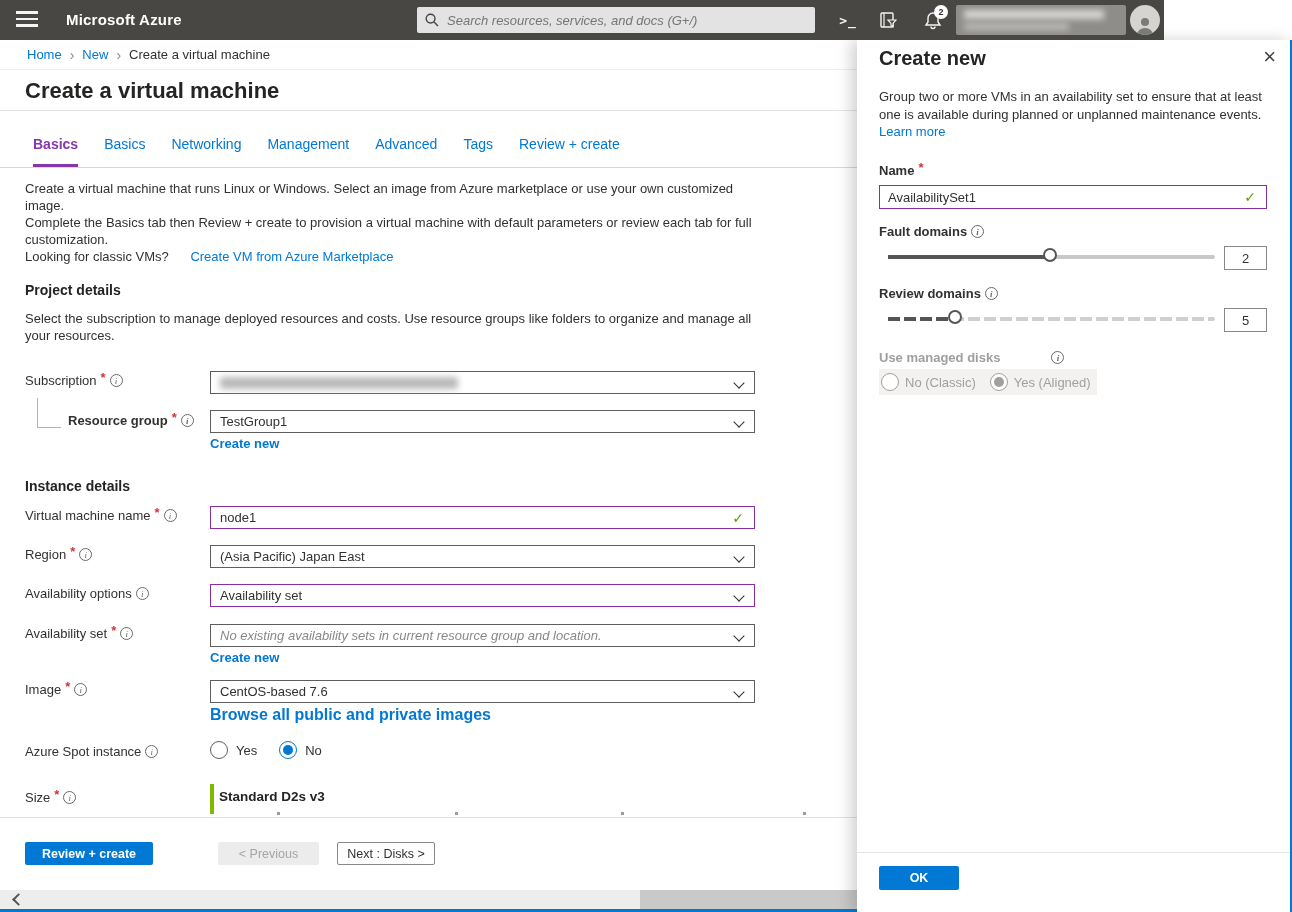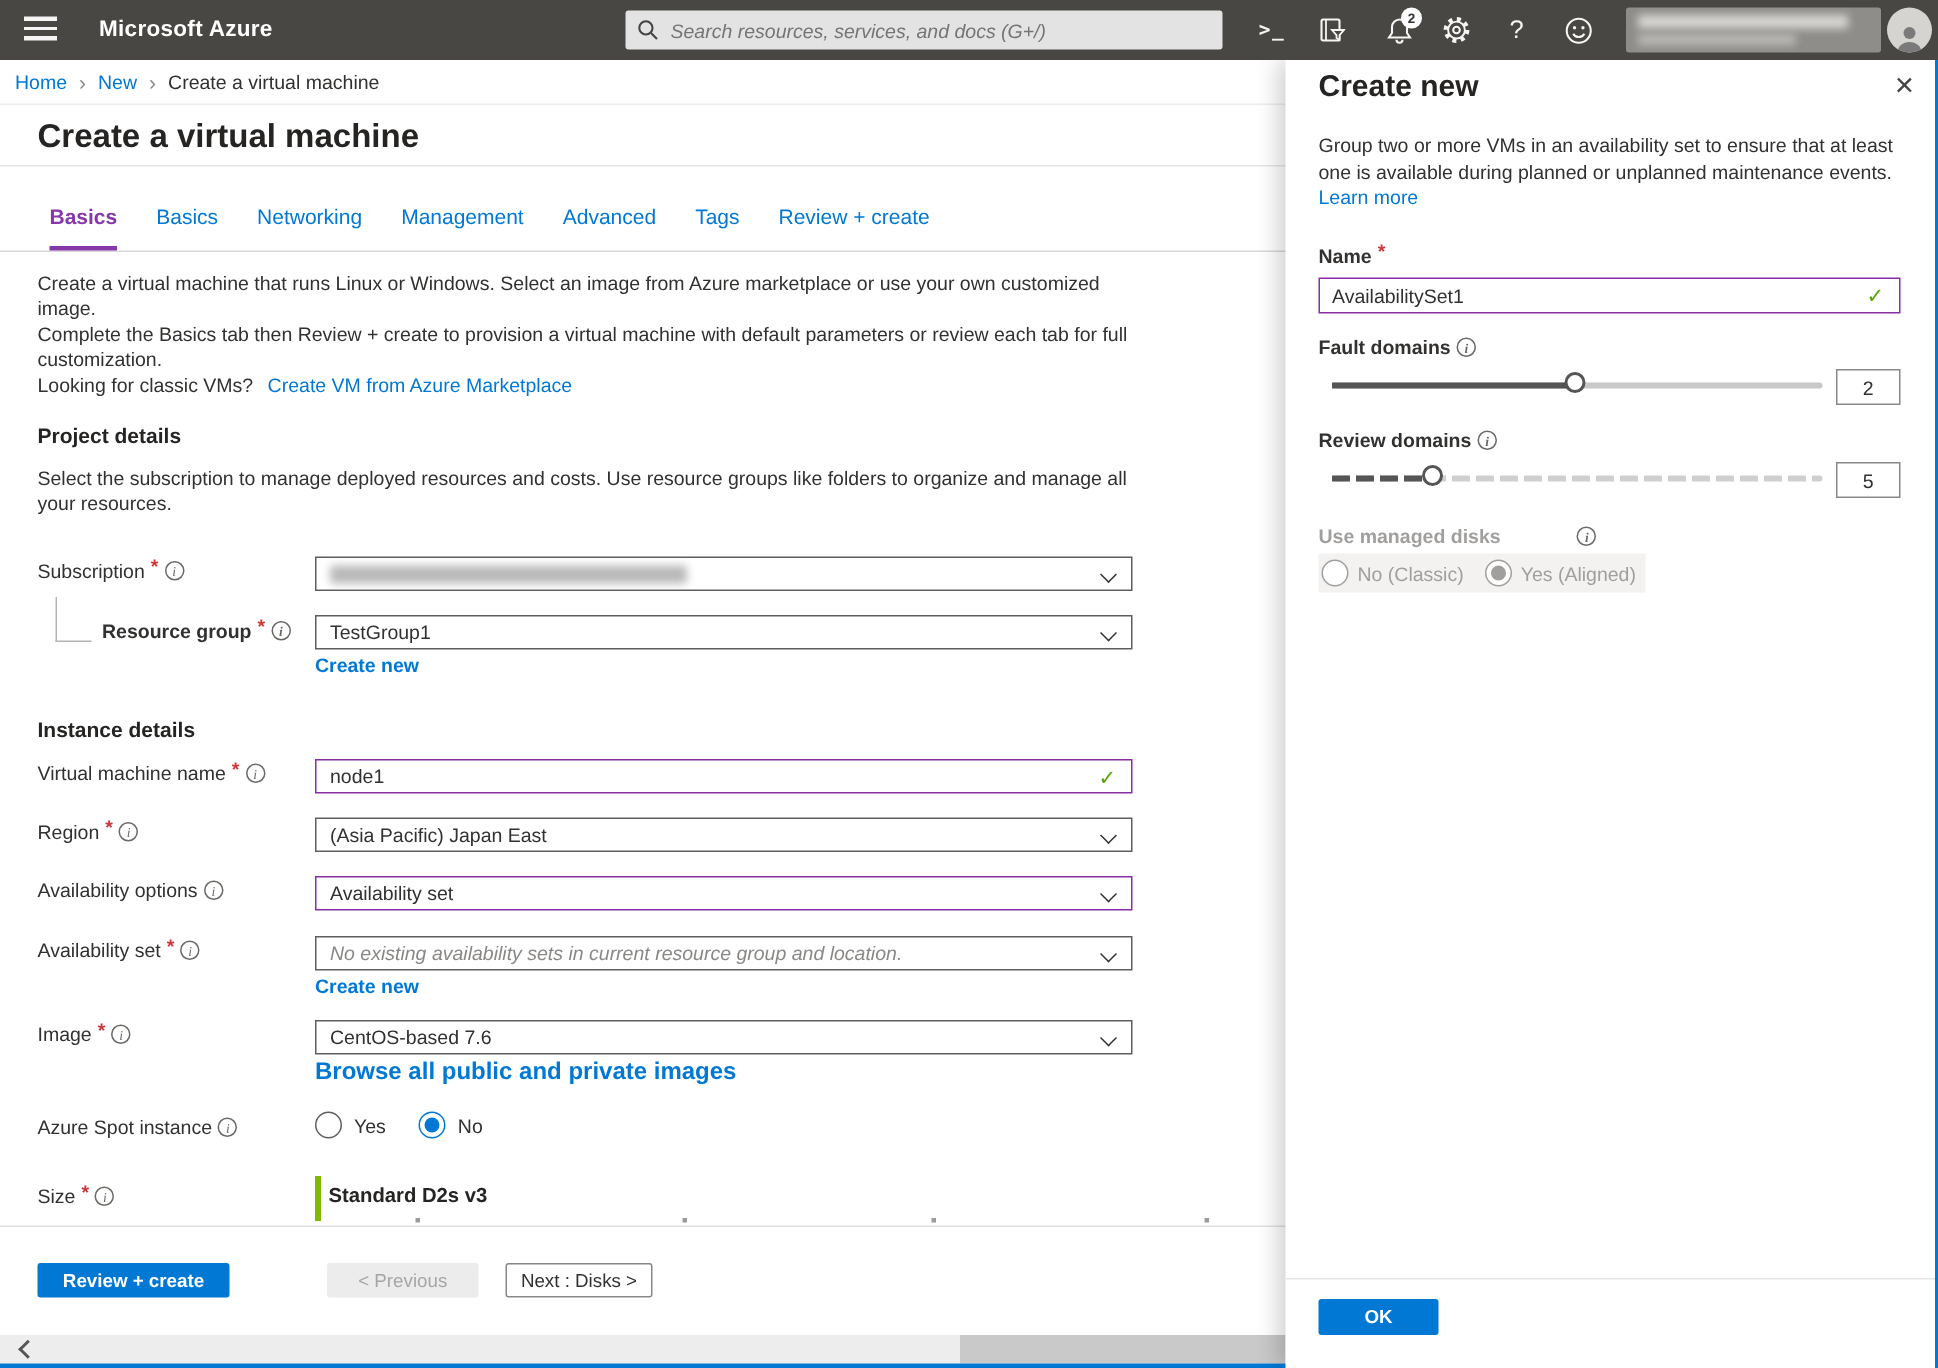--- a/index.html
+++ b/index.html
@@ -1,38 +1,38 @@
 <!DOCTYPE html>
 <html><head>
 <meta charset="utf-8">
 <style>
   * { margin:0; padding:0; box-sizing:border-box; }
   html,body { width:1292px; height:912px; overflow:hidden; background:#fff;
     font-family:"Liberation Sans","DejaVu Sans",sans-serif; color:#323130; }
   .abs { position:absolute; }
 
   
-  .topbar { position:absolute; top:0; left:0; width:1292px; height:40px; background:#494743; z-index:30; }
+  .topbar { position:absolute; top:0; left:0; width:1164px; height:40px; background:#494743; z-index:30; }
   .hamburger { position:absolute; left:16px; top:11px; width:22px; height:18px; cursor:pointer; }
   .hamburger span { display:block; height:2.5px; background:#f5f5f5; margin-bottom:4px; }
   .azure-title { position:absolute; left:66px; top:11px; color:#fff; font-size:15px; font-weight:bold; letter-spacing:.2px; }
   .searchbox { position:absolute; left:417px; top:7px; width:398px; height:26px; background:#e3e3e3; border-radius:2px; display:flex; align-items:center; padding:0 8px; }
   .searchbox svg { flex:0 0 auto; margin-right:8px; }
   .searchbox input { border:none; outline:none; background:transparent; font-style:italic; font-size:13px; color:#3b3b3b; width:100%; font-family:inherit; }
   .tb-icon { position:absolute; top:0; height:40px; width:34px; display:flex; align-items:center; justify-content:center; color:#f5f5f5; cursor:pointer; }
   .shell-glyph { font-family:"DejaVu Sans Mono",monospace; font-size:13px; font-weight:bold; letter-spacing:1px; }
   .badge { position:absolute; top:5px; right:2px; width:14px; height:14px; background:#fff; color:#333; border-radius:50%; font-size:9px; font-weight:bold; display:flex; align-items:center; justify-content:center; }
   .help-glyph { font-size:17px; font-weight:400; }
   .account-blur { position:absolute; right:38px; top:5px; width:170px; height:30px; background:#8f8d8a; border-radius:2px; overflow:hidden; }
   .account-blur .b1 { position:absolute; left:8px; top:5px; width:140px; height:9px; background:#d8d6d3; filter:blur(3px); }
   .account-blur .b2 { position:absolute; left:8px; top:18px; width:105px; height:7px; background:#bdbbb8; filter:blur(3px); }
   .avatar { position:absolute; right:4px; top:5px; width:30px; height:30px; border-radius:50%; background:#d6d4d1; display:flex; align-items:flex-end; justify-content:center; overflow:hidden; cursor:pointer; }
 
   
-  .breadcrumb { position:absolute; top:40px; left:0; width:857px; height:30px; background:#fff; display:flex; align-items:center; padding-left:10px; font-size:13px; border-bottom:1px solid #ededed; }
+  .breadcrumb { position:absolute; top:40px; left:0; width:857px; height:30px; background:#fff; display:flex; align-items:center; padding-left:27px; font-size:13px; border-bottom:1px solid #ededed; }
   .crumb-link { color:#0078d4; cursor:pointer; }
   .crumb-sep { color:#8a8886; margin:0 8px; font-size:14px; }
   .crumb-current { color:#323130; }
 
   
   .main { position:absolute; top:70px; left:0; width:857px; height:747px; background:#fff; overflow:hidden; }
   .page-title { position:absolute; left:25px; top:8px; font-size:22px; font-weight:bold; color:#252423; }
   .hr1 { position:absolute; left:0; top:40px; width:857px; border-top:1px solid #e5e5e5; }
   .tabs { position:absolute; left:0; top:66px; width:857px; height:32px; padding-left:33px; border-bottom:1px solid #d8d8d8; display:flex; gap:26px; font-size:14px; }
   .tab { color:#0078d4; padding-bottom:9px; cursor:pointer; }
@@ -185,21 +185,21 @@
     <span class="tab">Management</span>
     <span class="tab">Advanced</span>
     <span class="tab">Tags</span>
     <span class="tab">Review + create</span>
   </div>
 
   <div class="intro">
     <p>Create a virtual machine that runs Linux or Windows. Select an image from Azure marketplace or use your own customized image.</p>
     <p>Complete the Basics tab then Review + create to provision a virtual machine with default parameters or review each tab for full customization.</p>
     <p><span>Looking for classic VMs?</span>
-       <span class="link" style="margin-left:6px;">Create VM from Azure Marketplace</span></p>
+       <span class="link" style="margin-left:18px;">Create VM from Azure Marketplace</span></p>
   </div>
 
   <h3 class="sect-head" style="top:212px;">Project details</h3>
   <p class="sect-desc" style="top:240px;">Select the subscription to manage deployed resources and costs. Use resource groups like folders to organize and manage all your resources.</p>
 
   <div class="flabel" style="left:25px; top:303px;">
     <span>Subscription</span>
       <span class="req">*</span>
       <span class="info-i">i</span>
   </div>

